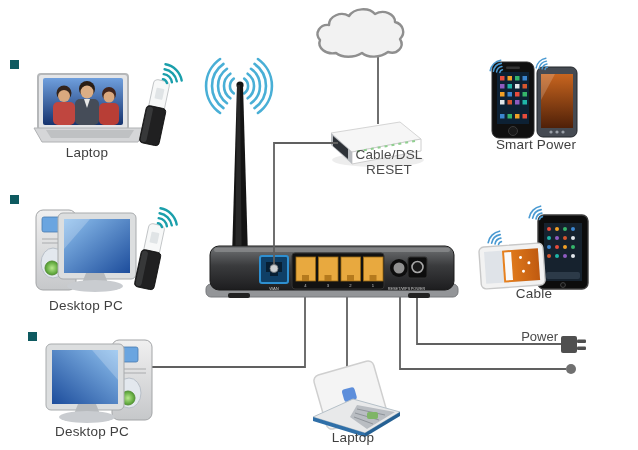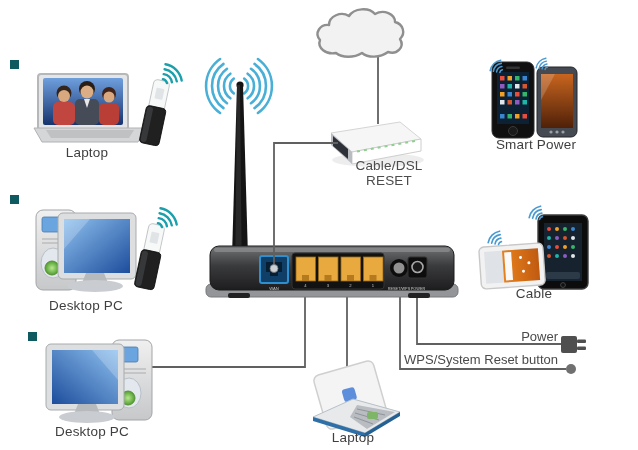--- a/index.html
+++ b/index.html
@@ -321,31 +321,30 @@
       <rect x="505" y="252" width="7" height="28" fill="#fafafa"></rect>
       <circle cx="521" cy="258" r="1.5" fill="#ffffff"></circle>
           <circle cx="529" cy="264" r="1.5" fill="#ffffff"></circle>
           <circle cx="523" cy="272" r="1.5" fill="#ffffff"></circle>
     </g>
     <use href="#wifiFan" transform="translate(502,245) scale(-0.7,0.7)" stroke="#4a9ad2"></use>
     <use href="#wifiFan" transform="translate(543,220) scale(-0.7,0.7)" stroke="#4a9ad2"></use>
   </g>
 </svg>
 
-<div class="lbl lbl-modem" style="left:389px;top:158px;">
+<div class="lbl lbl-modem" style="left:389px;top:147px;">
   <div>Cable/DSL</div>
   <div>RESET</div>
 </div>
 <div class="lbl" style="left:87px;top:145px;">Laptop</div>
 <div class="lbl" style="left:86px;top:298px;">Desktop PC</div>
 <div class="lbl" style="left:92px;top:424px;">Desktop PC</div>
 <div class="lbl" style="left:353px;top:430px;">Laptop</div>
 <div class="lbl" style="left:536px;top:137px;">Smart Power</div>
 <div class="lbl" style="left:534px;top:286px;">Cable</div>
 
 <div class="callout" style="right:80px;top:329px;">Power</div>
-<div class="callout" style="right:80px;top:352px;">WPS/System Reset button</div>
 
 <div class="decor-square" style="left:10px;top:60px;"></div>
 <div class="decor-square" style="left:10px;top:195px;"></div>
 <div class="decor-square" style="left:28px;top:332px;"></div>
 
 </div>
 
 </body></html>

